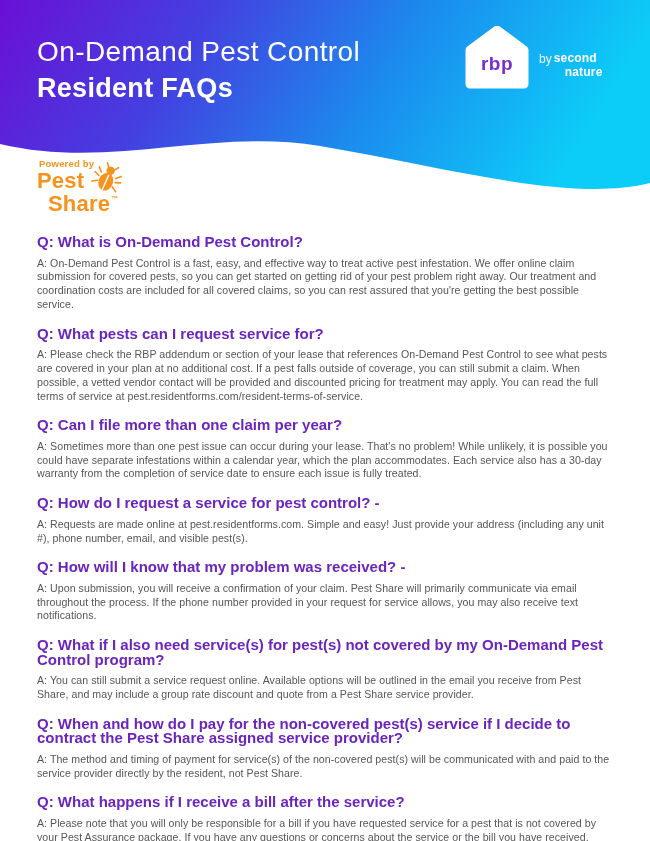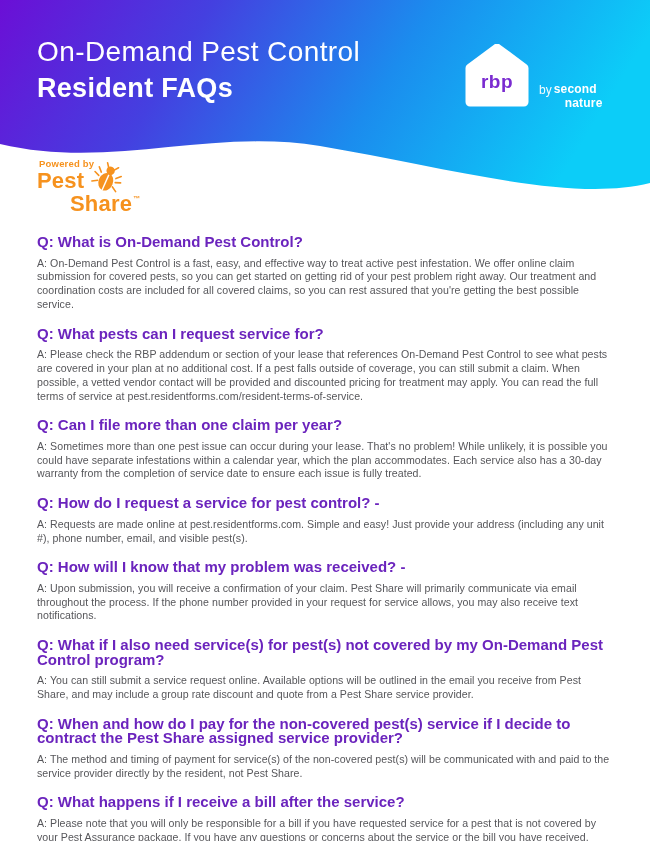--- a/index.html
+++ b/index.html
@@ -18,38 +18,38 @@
 
   .titles { position:absolute; left:37px; top:36px; color:#ffffff; }
   .title-main {
     margin:0; font-size:28px; font-weight:400; letter-spacing:0.4px; line-height:32px;
   }
   .title-sub {
     margin:5px 0 0; font-size:27px; font-weight:700; letter-spacing:0.3px; line-height:30px;
   }
 
   
-  .rbp-logo { position:absolute; left:464px; top:44px; display:flex; align-items:flex-end; }
+  .rbp-logo { position:absolute; left:464px; top:26px; display:flex; align-items:center; }
   .rbp-icon { position:relative; width:66px; height:66px; flex:0 0 auto; }
   .rbp-icon svg { position:absolute; top:0; left:0; }
   .rbp-abbr {
     position:absolute; left:0; right:0; top:27px; text-align:center;
     color:var(--rbp_purple); font-weight:700; font-size:19px; letter-spacing:0.5px;
   }
   .sn-text { display:flex; margin-left:9px; color:#ffffff; }
   .sn-by { font-size:12px; font-weight:400; margin-top:13px; opacity:0.95; }
   .sn-lines { font-weight:700; font-size:12px; line-height:14px; margin-left:2px; margin-top:12px; letter-spacing:0.2px; }
   .sn-line2 { margin-left:11px; }
 
   
   .ps-logo { position:absolute; left:37px; top:158px; color:var(--ps_orange); }
   .ps-powered { font-size:9.5px; font-weight:600; letter-spacing:0.2px; margin-left:2px; }
   .ps-line1 { display:flex; align-items:flex-start; margin-top:1px; }
   .ps-word { font-size:22px; font-weight:800; line-height:21px; letter-spacing:0.2px; }
-  .ps-line2 { margin-left:33px; margin-top:-3px; display:flex; align-items:flex-start; }
+  .ps-line2 { margin-left:11px; margin-top:-3px; display:flex; align-items:flex-start; }
   .ps-tm { font-size:7px; font-weight:700; margin-top:2px; margin-left:1px; }
   .ps-bug { margin-left:6px; margin-top:-8px; }
 
   
   .content { padding:13px 37px 0 37px; }
   .faq { margin:0 0 15px 0; }
   .faq-q {
     margin:0 0 7px 0;
     color:var(--question); font-size:15px; font-weight:700; line-height:14.5px;
   }

